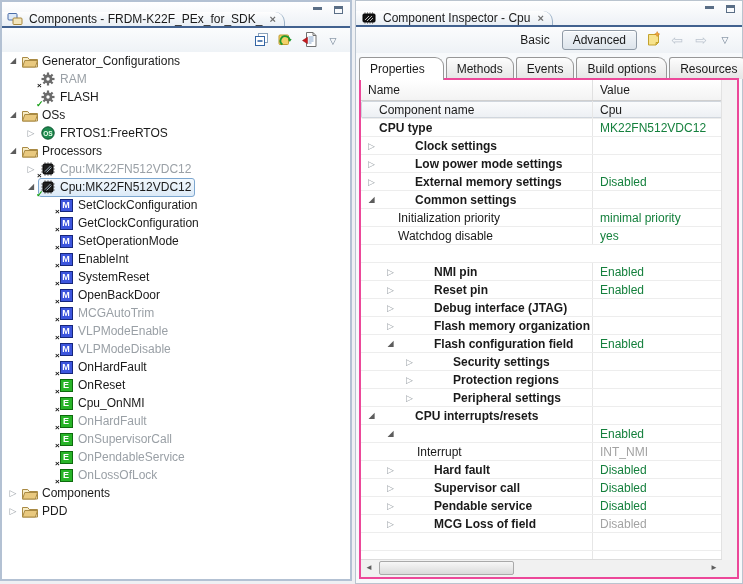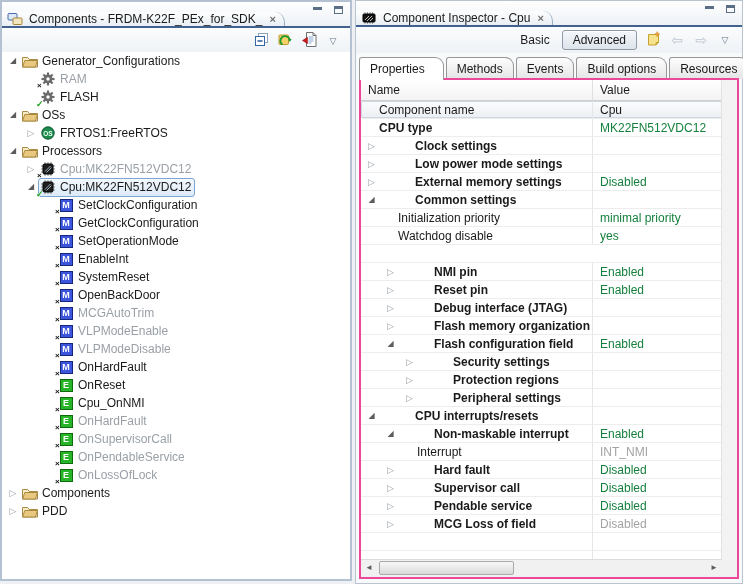--- a/index.html
+++ b/index.html
@@ -645,21 +645,20 @@
             <span class="twisty open">◢</span>
             <span class="pname bold">CPU interrupts/resets</span>
           </div>
           <div class="prop-value">
             <span class="pval val-blue"></span>
           </div>
         </div>
         <div class="prop-row">
           <div class="prop-name" style="padding-left: 22px;">
             <span class="twisty open">◢</span>
-            <span class="pname bold">Non-maskable interrupt</span>
           </div>
           <div class="prop-value">
             <span class="pval val-blue">Enabled</span>
           </div>
         </div>
         <div class="prop-row">
           <div class="prop-name" style="padding-left: 41px;">
             <span class="twisty none"></span>
             <span class="pname">Interrupt</span>
           </div>

